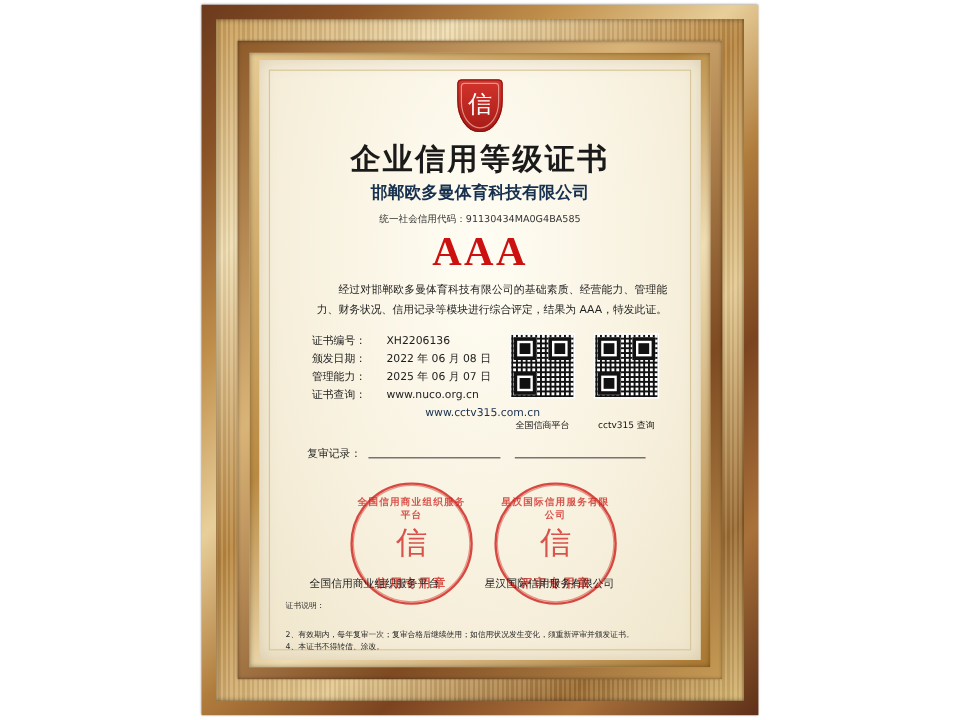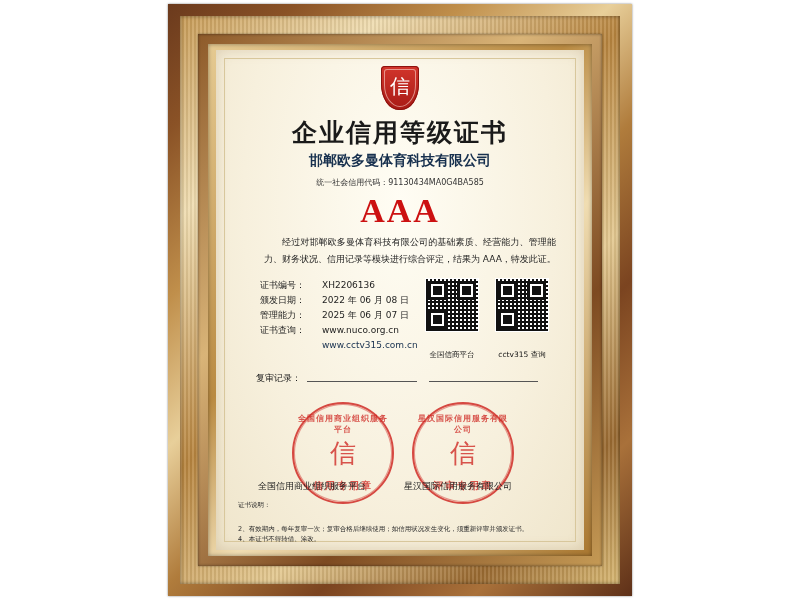--- a/index.html
+++ b/index.html
@@ -177,20 +177,21 @@
     color: #1d1d1d;
     line-height: 15px;
   }
   .meta-row { display: flex; align-items: center; }
   .meta-label { width: 62px; flex: 0 0 62px; }
   .meta-value { flex: 1 1 auto; }
   .meta-links {
     margin-left: 62px;
     font-size: 9px;
     color: #17304e;
+    text-align: right;
   }
   .meta-links div { line-height: 14px; }
 
   
   .qr-wrap {
     position: absolute;
     top: 228px;
     left: 208px;
     display: flex;
     gap: 14px;

